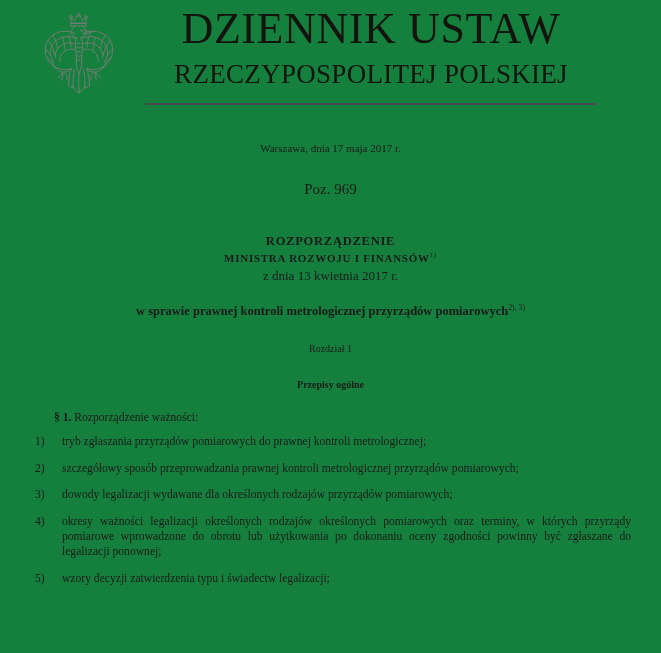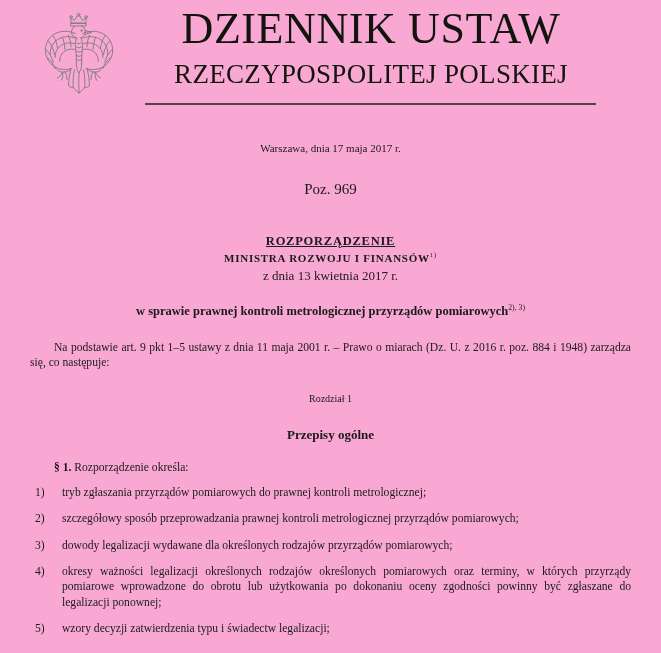--- a/index.html
+++ b/index.html
@@ -12,21 +12,21 @@
     background: #ffffff;
     font-family: "Liberation Serif", "DejaVu Serif", serif;
     color: #1a1a1a;
     overflow: hidden;
     position: relative;
   }
   .page {
     width: 661px;
     height: 653px;
     position: relative;
-    background: #f9a8d4;
+    background: #15803d;
     overflow: hidden;
   }
 
   
   .masthead {
     position: relative;
     height: 118px;
   }
   .emblem {
     position: absolute;
@@ -87,21 +87,20 @@
   
   .act-head {
     text-align: center;
     margin-top: 34px;
   }
   .act-type {
     font-size: 12.5px;
     font-weight: bold;
     letter-spacing: 0.75px;
     line-height: 17px;
-    text-decoration: underline;
   }
   .act-issuer {
     font-size: 11px;
     font-weight: bold;
     letter-spacing: 0.75px;
     line-height: 17px;
   }
   .act-date {
     font-size: 13px;
     line-height: 17px;
@@ -133,21 +132,21 @@
     hyphens: auto;
   }
   .chapter {
     text-align: center;
     font-size: 10px;
     line-height: 16px;
     margin-top: 21px;
   }
   .chapter-title {
     text-align: center;
-    font-size: 13px;
+    font-size: 10px;
     font-weight: bold;
     line-height: 16px;
     margin-top: 20px;
   }
   .para-lead {
     font-size: 11.6px;
     line-height: 15.4px;
     text-indent: 24px;
     margin-top: 17px;
   }
@@ -264,26 +263,25 @@
 
   <div class="act-head">
     <div class="act-type">ROZPORZĄDZENIE</div>
     <div class="act-issuer"><span>MINISTRA ROZWOJU I FINANSÓW</span><sup>1)</sup></div>
     <div class="act-date">z dnia 13 kwietnia 2017 r.</div>
     <div class="act-subject"><span>w sprawie prawnej kontroli metrologicznej przyrządów pomiarowych</span><sup>2), 3)</sup></div>
   </div>
 
   <div class="body">
 
-    <div class="legal-basis">Na podstawie art. 9 pkt 1–5 ustawy z dnia 11 maja 2001 r. – Prawo o miarach (Dz. U. z 2016 r. poz. 884 i 1948) zarządza się, co następuje:</div>
 
     <div class="chapter">Rozdział 1</div>
     <div class="chapter-title">Przepisy ogólne</div>
 
-    <div class="para-lead"><span class="mark">§ 1.</span> <span>Rozporządzenie określa:</span></div>
+    <div class="para-lead"><span class="mark">§ 1.</span> <span>Rozporządzenie ważności:</span></div>
 
     <div class="items">
       <div class="list-item">
         <span class="item-num">1)</span>
         <span class="item-text">tryb zgłaszania przyrządów pomiarowych do prawnej kontroli metrologicznej;</span>
       </div>
       <div class="list-item">
         <span class="item-num">2)</span>
         <span class="item-text">szczegółowy sposób przeprowadzania prawnej kontroli metrologicznej przyrządów pomiarowych;</span>
       </div>

